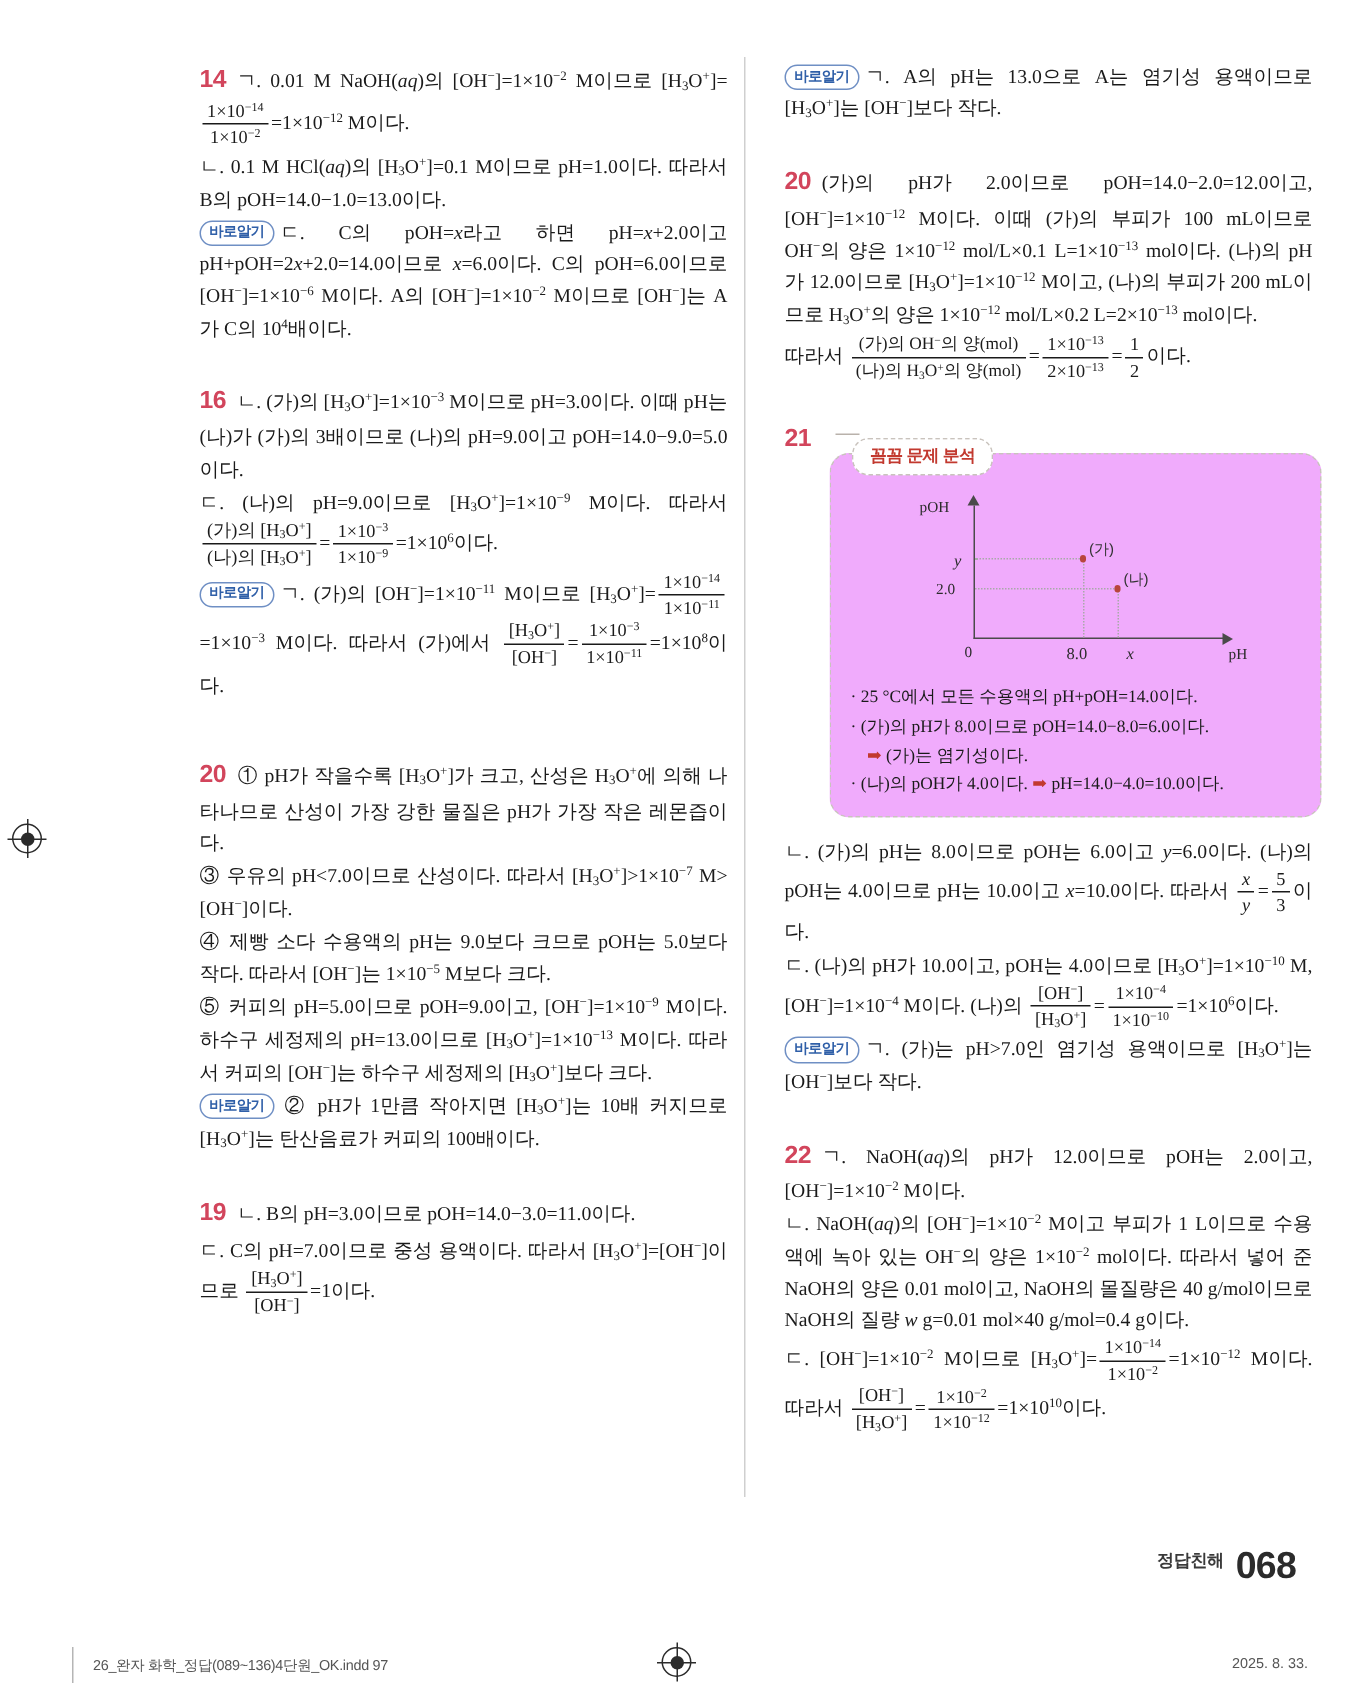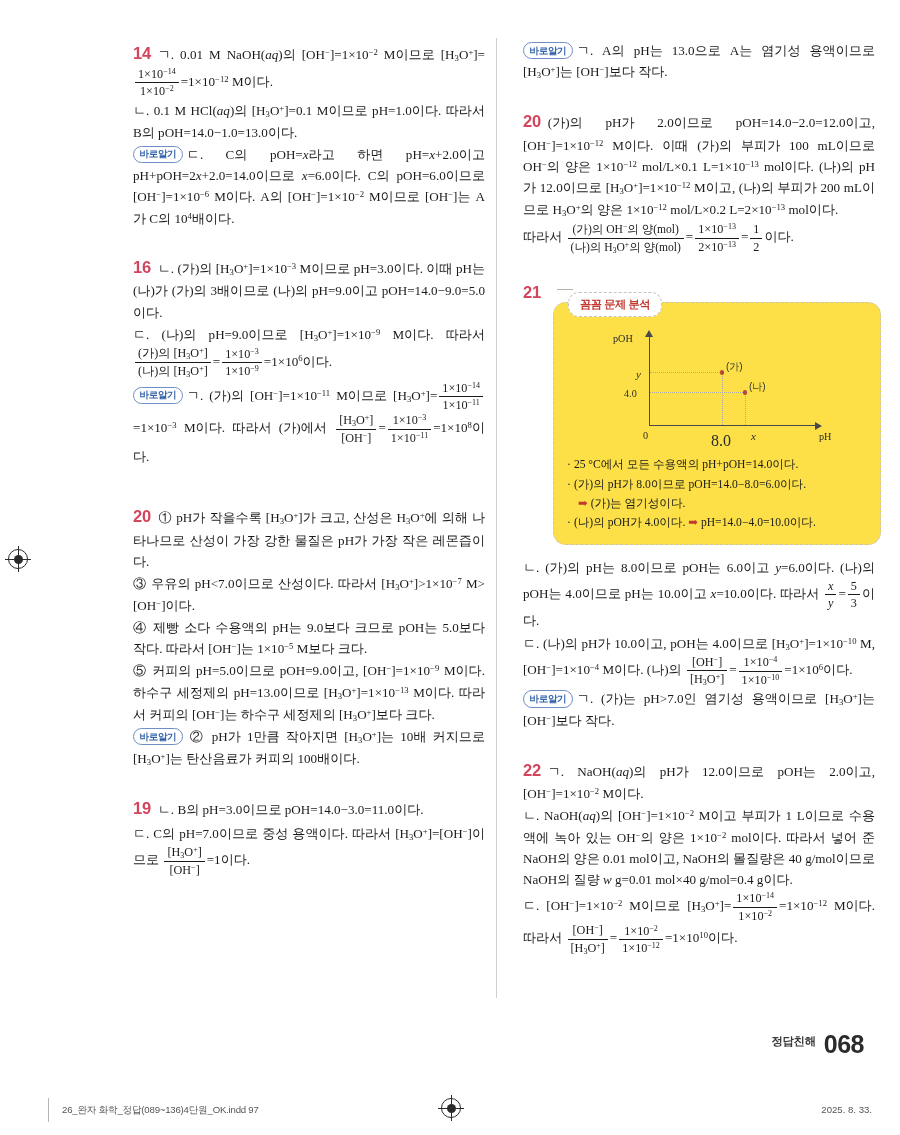--- a/index.html
+++ b/index.html
@@ -45,21 +45,21 @@
   sup{font-size:0.66em;vertical-align:0.52em;}
   sub{font-size:0.66em;vertical-align:-0.22em;}
   .frac{display:inline-block;vertical-align:middle;text-align:center;
     margin:0 2px;line-height:1.18;}
   .frac .nu{display:block;padding:0 3px 1px;font-size:0.93em;}
   .frac .de{display:block;border-top:1.1px solid #1a1a1a;padding:1px 3px 0;font-size:0.93em;}
   .frac.sm{font-size:0.95em;}
 
   
   .analysis{position:relative;border:1.4px dashed #c9c3bd;border-radius:13px;
-    margin:3px 0 12px 30px;padding:22px 13px 11px;background:#fde047;width:300px;}
+    margin:3px 0 12px 30px;padding:22px 13px 11px;background:#f0abfc;width:300px;}
   .analysis-title{position:absolute;top:-11px;left:14px;background:#fff;
     border:1.4px dashed #c9c3bd;border-radius:11px;padding:2px 11px 3px;
     color:#c2392f;font-weight:bold;font-size:11.2px;
     font-family:"Liberation Sans","DejaVu Sans",sans-serif;letter-spacing:-0.4px;}
   .q21row{position:relative;height:20px;margin-bottom:2px;}
   .q21row .qnum{position:absolute;left:0;top:0;}
   .tick{position:absolute;left:34px;top:10px;width:16px;height:1.2px;background:#b9b2ab;}
 
   
   .chartwrap{position:relative;width:252px;height:118px;margin:4px auto 9px;
@@ -70,21 +70,21 @@
   .arrow-up{left:54.2px;top:1px;border-left:4px solid transparent;
     border-right:4px solid transparent;border-bottom:7px solid #4a4a4a;}
   .arrow-right{left:224px;top:92.5px;border-top:4px solid transparent;
     border-bottom:4px solid transparent;border-left:7px solid #4a4a4a;}
   .axlabel{position:absolute;font-size:10.2px;color:#2b2b2b;}
   #lbl-poh{left:22px;top:2px;}
   #lbl-ph{left:228px;top:100px;}
   #lbl-zero{left:52px;top:99px;font-size:10.2px;}
   #lbl-y{left:45px;top:37px;font-style:italic;font-size:11px;}
   #lbl-40{left:33px;top:57px;font-size:10.2px;}
-  #lbl-80{left:120px;top:99px;font-size:16px;}
+  #lbl-80{left:120px;top:99px;font-size:11px;}
   #lbl-x{left:160px;top:99px;font-style:italic;font-size:11px;}
   .gline{position:absolute;background:transparent;}
   .gline.h{height:0;border-top:1px dotted #a9a9a9;}
   .gline.v{width:0;border-left:1px dotted #a9a9a9;}
   #gl-y{left:59px;top:43px;width:72px;}
   #gl-4{left:59px;top:63px;width:95px;}
   #gl-ga{left:131px;top:43px;height:53px;}
   #gl-na{left:154px;top:63px;height:33px;}
   .pt{position:absolute;width:4.6px;height:4.6px;border-radius:50%;background:#b8453c;}
   #pt-ga{left:128.7px;top:40.7px;}
@@ -223,21 +223,21 @@
 
         <div class="chartwrap">
           <div class="plot"></div>
           <div class="axarrow arrow-up"></div>
           <div class="axarrow arrow-right"></div>
 
           <div class="axlabel" id="lbl-poh">pOH</div>
           <div class="axlabel" id="lbl-ph">pH</div>
           <div class="axlabel" id="lbl-zero">0</div>
           <div class="axlabel" id="lbl-y">y</div>
-          <div class="axlabel" id="lbl-40">4.0</div>
+          <div class="axlabel" id="lbl-40">2.0</div>
           <div class="axlabel" id="lbl-80">8.0</div>
           <div class="axlabel" id="lbl-x">x</div>
 
           <div class="gline h" id="gl-y"></div>
           <div class="gline h" id="gl-4"></div>
           <div class="gline v" id="gl-ga"></div>
           <div class="gline v" id="gl-na"></div>
 
           <div class="pt" id="pt-ga"></div>
           <div class="pt" id="pt-na"></div>

